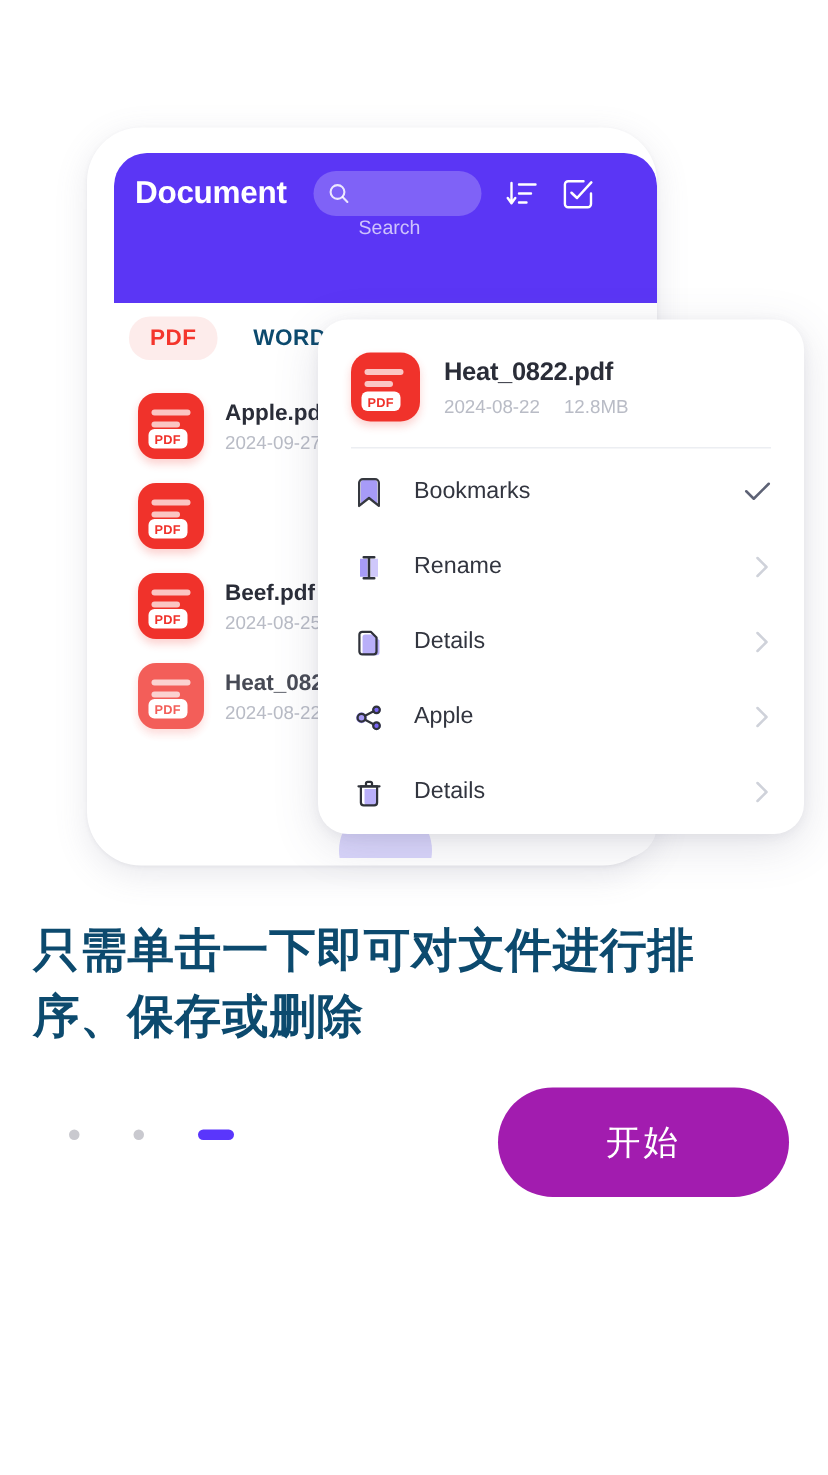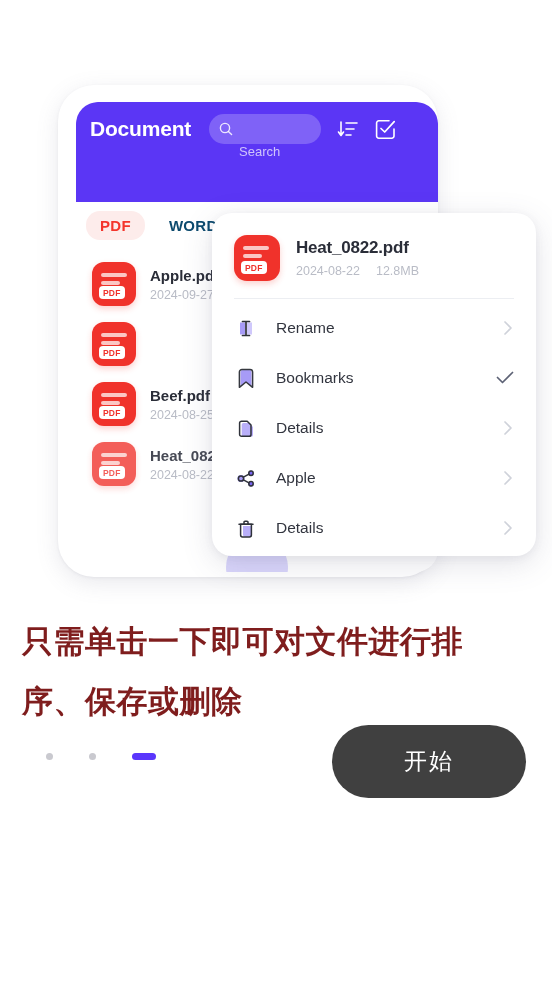--- a/index.html
+++ b/index.html
@@ -131,29 +131,29 @@
   .menu-item {
     display:flex; align-items:center; height: 50px; padding: 0 22px;
   }
   .menu-icon { width: 24px; display:flex; align-items:center; justify-content:center; }
   .menu-label { margin-left: 18px; font-size: 15.5px; color:#32353f; }
   .menu-trail { margin-left:auto; display:flex; align-items:center; }
 
   
   .headline {
     position: absolute; left: 22px; top: 612px; width: 500px;
-    font-size: 31px; line-height: 60px; font-weight: bold; color:#7f1d1d;
+    font-size: 31px; line-height: 44px; font-weight: bold; color:#0c4a6e;
     letter-spacing: .5px;
   }
   .dots { position:absolute; left: 46px; top: 753px; display:flex; align-items:center; gap: 36px; }
   .dot { width: 7px; height: 7px; border-radius: 50%; background:#c9c9cf; }
   .dot.active { width: 24px; height: 7px; border-radius: 4px; background:#5a36fc; }
   .start-btn {
     position:absolute; left: 332px; top: 725px; width: 194px; height: 73px;
-    background:#404040; border-radius: 37px;
+    background:#a21caf; border-radius: 37px;
     display:flex; align-items:center; justify-content:center;
     color:#ffffff; font-size: 23px; letter-spacing: 2px;
     border: none; cursor: pointer;
     font-family: "Liberation Sans", "DejaVu Sans", sans-serif;
   }
 </style>
 </head>
 <body>
 
 <div id="root">
@@ -257,44 +257,44 @@
         </div>
       </div>
     </div>
     <div class="card-divider"></div>
 
     <div class="menu">
 
       <div class="menu-item">
         <span class="menu-icon">
           <svg width="20" height="21" viewBox="0 0 20 21">
+            <path d="M4.5 4 A2 2 0 0 1 6.5 2 H13.5 A2 2 0 0 1 15.5 4 V18.5 L10 14 L4.5 18.5 Z" fill="#a79bf7"></path>
+            <path d="M3.4 4 A2.6 2.6 0 0 1 6 1.4 H14 A2.6 2.6 0 0 1 16.6 4 V19.3 L10 14 L3.4 19.3 Z" stroke="#35383f" stroke-width="1.5" fill="none" stroke-linejoin="round"></path>
+          </svg>
+        </span>
+        <span class="menu-label">Bookmarks</span>
+        <span class="menu-trail">
+          <svg width="18" height="14" viewBox="0 0 18 14">
+            <path d="M1.5 6.5 L6.5 11.5 L16.5 1.5" stroke="#5d6275" stroke-width="1.7" fill="none" stroke-linecap="round" stroke-linejoin="round"></path>
+          </svg>
+        </span>
+      </div>
+
+      <div class="menu-item">
+        <span class="menu-icon">
+          <svg width="20" height="21" viewBox="0 0 20 21">
             <rect x="4" y="4.5" width="5" height="12" fill="#a79bf7"></rect>
             <rect x="11" y="4.5" width="5" height="12" fill="#cfc8fb"></rect>
             <path d="M6.5 3.5 H13.5 M6.5 17.5 H13.5 M10 3.5 V17.5" stroke="#2f323a" stroke-width="1.7" stroke-linecap="round"></path>
           </svg>
         </span>
         <span class="menu-label">Rename</span>
         <span class="menu-trail">
           <svg width="12" height="16" viewBox="0 0 12 16">
             <path d="M3 2 L9 8 L3 14" stroke="#cfd2da" stroke-width="1.7" fill="none" stroke-linecap="round" stroke-linejoin="round"></path>
-          </svg>
-        </span>
-      </div>
-
-      <div class="menu-item">
-        <span class="menu-icon">
-          <svg width="20" height="21" viewBox="0 0 20 21">
-            <path d="M4.5 4 A2 2 0 0 1 6.5 2 H13.5 A2 2 0 0 1 15.5 4 V18.5 L10 14 L4.5 18.5 Z" fill="#a79bf7"></path>
-            <path d="M3.4 4 A2.6 2.6 0 0 1 6 1.4 H14 A2.6 2.6 0 0 1 16.6 4 V19.3 L10 14 L3.4 19.3 Z" stroke="#35383f" stroke-width="1.5" fill="none" stroke-linejoin="round"></path>
-          </svg>
-        </span>
-        <span class="menu-label">Bookmarks</span>
-        <span class="menu-trail">
-          <svg width="18" height="14" viewBox="0 0 18 14">
-            <path d="M1.5 6.5 L6.5 11.5 L16.5 1.5" stroke="#5d6275" stroke-width="1.7" fill="none" stroke-linecap="round" stroke-linejoin="round"></path>
           </svg>
         </span>
       </div>
 
       <div class="menu-item">
         <span class="menu-icon">
           <svg width="20" height="21" viewBox="0 0 20 21">
             <path d="M7.5 5 H13 L17 9 V17 A1.8 1.8 0 0 1 15.2 18.8 H7.5 A1.8 1.8 0 0 1 5.7 17 V6.8 A1.8 1.8 0 0 1 7.5 5 Z" fill="#b9aff9"></path>
             <path d="M5.5 3.2 H11.2 L15 7 V16.4 A1.9 1.9 0 0 1 13.1 18.3 H5.5 A1.9 1.9 0 0 1 3.6 16.4 V5.1 A1.9 1.9 0 0 1 5.5 3.2 Z" stroke="#2f323a" stroke-width="1.5" fill="none" stroke-linejoin="round"></path>
           </svg>

